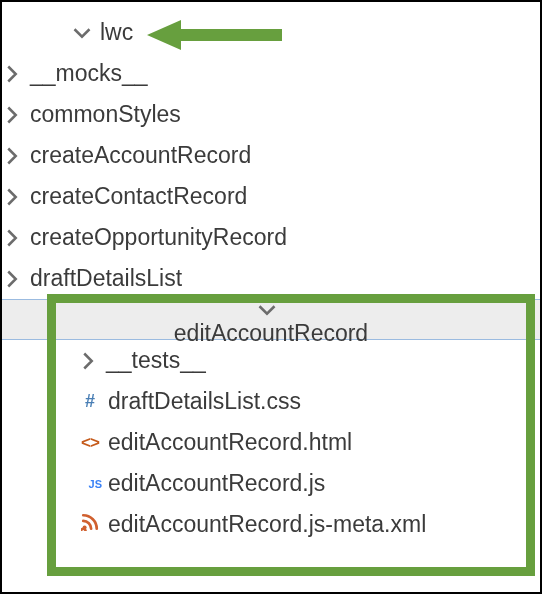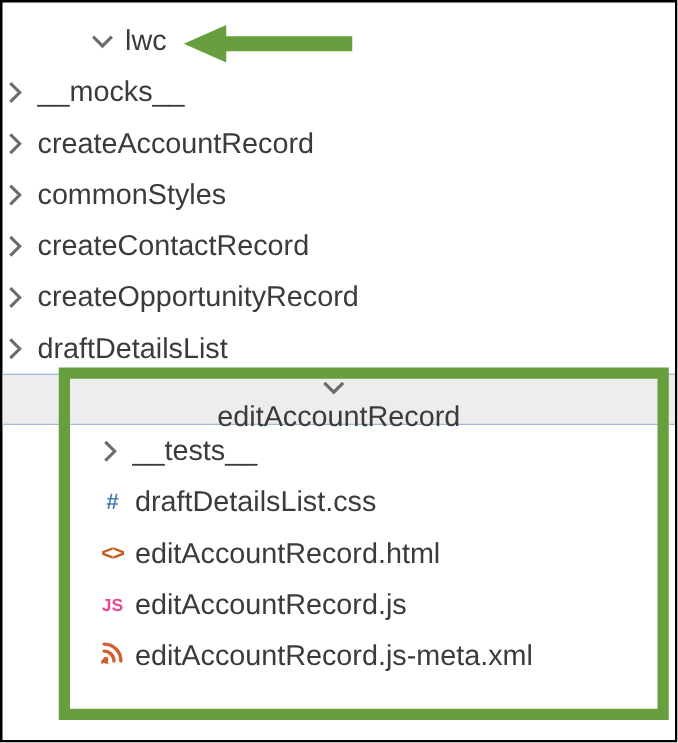--- a/index.html
+++ b/index.html
@@ -47,21 +47,21 @@
     width: 24px;
     flex: 0 0 24px;
     text-align: center;
     font-weight: 700;
     font-size: 18px;
     margin-right: 6px;
     font-family: "Segoe UI", Arial, sans-serif;
   }
   .ic-css  { color: #4a7fb5; }
   .ic-html { color: #c55b1c; font-size: 17px; letter-spacing: -1px;}
-  .ic-js   { color: #ec4899; font-size: 14px; letter-spacing: 0px;}
+  .ic-js   { color: #3b82f6; font-size: 11px; letter-spacing: 0px; text-align: right;}
   .ic-xml  { color: #d0602f; }
   .label { }
   
   .arrow {
     position: absolute;
     top: 18px;
     left: 145px;
     width: 135px;
     height: 30px;
     pointer-events: none;
@@ -101,29 +101,29 @@
             </svg>
           </span>
           <span class="label">__mocks__</span>
         </div>
         <div class="row indent-1">
           <span class="chev">
             <svg viewBox="0 0 16 16">
               <path d="M5 2 L11 8 L5 14" fill="none" stroke="#6c6c6c" stroke-width="2"></path>
             </svg>
           </span>
-          <span class="label">createAccountRecord</span>
+          <span class="label">commonStyles</span>
         </div>
         <div class="row indent-1">
           <span class="chev">
             <svg viewBox="0 0 16 16">
               <path d="M5 2 L11 8 L5 14" fill="none" stroke="#6c6c6c" stroke-width="2"></path>
             </svg>
           </span>
-          <span class="label">commonStyles</span>
+          <span class="label">createAccountRecord</span>
         </div>
         <div class="row indent-1">
           <span class="chev">
             <svg viewBox="0 0 16 16">
               <path d="M5 2 L11 8 L5 14" fill="none" stroke="#6c6c6c" stroke-width="2"></path>
             </svg>
           </span>
           <span class="label">createContactRecord</span>
         </div>
         <div class="row indent-1">

